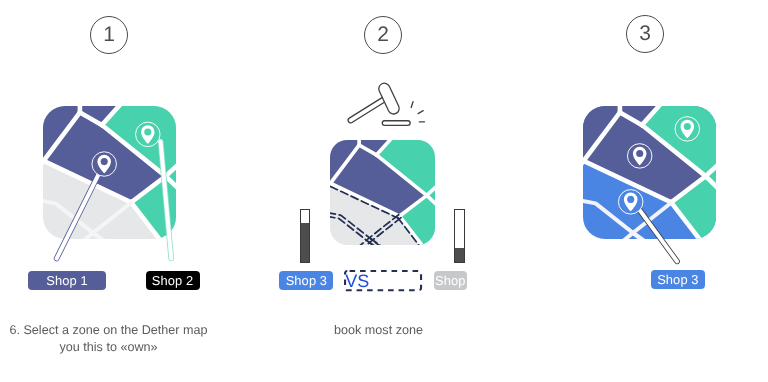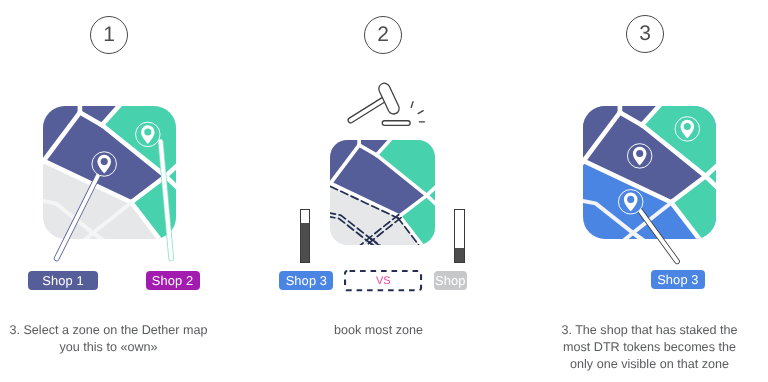--- a/index.html
+++ b/index.html
@@ -5,21 +5,21 @@
 <style>
   html,body{margin:0;padding:0;}
   body{width:768px;height:382px;background:#ffffff;font-family:"Liberation Sans",sans-serif;
        overflow:hidden;-webkit-font-smoothing:antialiased;text-rendering:geometricPrecision;}
   .stage{position:relative;width:768px;height:382px;}
   .step-circle{position:absolute;width:38px;height:38px;border:1.9px solid #4a4a4c;border-radius:50%;
      box-sizing:border-box;text-align:center;font-size:21px;line-height:35px;color:#4d4d4f;}
   .caption{position:absolute;text-align:center;color:#5b5c5e;font-size:12.6px;line-height:17.1px;white-space:nowrap;}
   .shoplabel{position:absolute;height:19px;border-radius:4px;text-align:center;color:#fff;font-size:12.9px;
      line-height:19px;box-sizing:border-box;letter-spacing:.1px;}
-  .vsbox{position:absolute;box-sizing:border-box;text-align:center;color:#ec4899;font-size:11px;}
+  .vsbox{position:absolute;box-sizing:border-box;text-align:left;color:#1d4ed8;font-size:18px;}
   .tokenbar{position:absolute;box-sizing:border-box;border:1.7px solid #3a3a3a;background:#ffffff;overflow:hidden;}
   .tokenfill{position:absolute;left:0;right:0;bottom:0;background:#4d4d4d;}
   svg.layer{position:absolute;display:block;overflow:visible;}
 </style>
 </head>
 <body>
 
 <div class="stage">
 
   <div class="step-circle" style="left:90.2px;top:16.2px">1</div>
@@ -68,25 +68,25 @@
         <path d="M104.2,154.8 a6.8,6.8 0 0 0 -6.8,6.8 c0,4.95 6.8,11.9 6.8,11.9 s6.8,-6.95 6.8,-11.9 a6.8,6.8 0 0 0 -6.8,-6.8 z" fill="#ffffff"></path>
         <circle cx="104.2" cy="161.6" r="3.55" fill="#565E99"></circle>
       </g>
     <g>
         <circle cx="147.8" cy="134.4" r="12.25" fill="#48D1AD" stroke="#ffffff" stroke-width="0.95"></circle>
         <path d="M147.8,125.2 a6.8,6.8 0 0 0 -6.8,6.8 c0,4.95 6.8,11.9 6.8,11.9 s6.8,-6.95 6.8,-11.9 a6.8,6.8 0 0 0 -6.8,-6.8 z" fill="#ffffff"></path>
         <circle cx="147.8" cy="132" r="3.55" fill="#48D1AD"></circle>
       </g>
   </svg>
 
-  <div class="shoplabel" style="left:28px;top:270.5px;width:70px;background:#565E99">Shop 1</div>
-  <div class="shoplabel" style="left:145.6px;top:270.5px;width:54px;background:#a21caf">Shop 2</div>
+  <div class="shoplabel" style="left:28px;top:270.5px;width:78px;background:#565E99">Shop 1</div>
+  <div class="shoplabel" style="left:145.6px;top:270.5px;width:54px;background:#000000">Shop 2</div>
 
   <div class="caption" style="left:0;width:217px;top:321.5px">
-    <div>3. Select a zone on the Dether map</div>
+    <div>6. Select a zone on the Dether map</div>
     <div>you this to «own»</div>
   </div>
 
   <div class="step-circle" style="left:364.2px;top:15.5px">2</div>
   <div class="mapslot" style="position:absolute;left:329.5px;top:139.5px;width:105px;height:105px">
       <svg class="layer" width="100%" height="100%" viewBox="0 0 133 133">
         <defs>
           <clipPath id="mc1">
             <rect x="0" y="0" width="133" height="133" rx="22" ry="22"></rect>
           </clipPath>
@@ -200,19 +200,14 @@
       </g>
     <g>
         <circle cx="175.3" cy="128.9" r="12.25" fill="#48D1AD" stroke="#ffffff" stroke-width="0.95"></circle>
         <path d="M175.3,119.7 a6.8,6.8 0 0 0 -6.8,6.8 c0,4.95 6.8,11.9 6.8,11.9 s6.8,-6.95 6.8,-11.9 a6.8,6.8 0 0 0 -6.8,-6.8 z" fill="#ffffff"></path>
         <circle cx="175.3" cy="126.5" r="3.55" fill="#48D1AD"></circle>
       </g>
   </svg>
 
   <div class="shoplabel" style="left:650.7px;top:270.3px;width:54.4px;background:#4B85E4">Shop 3</div>
 
-  <div class="caption" style="left:541px;width:217px;top:321.5px">
-    <div>3. The shop that has staked the</div>
-    <div>most DTR tokens becomes the</div>
-    <div>only one visible on that zone</div>
-  </div>
 
 </div>
 
 </body></html>

